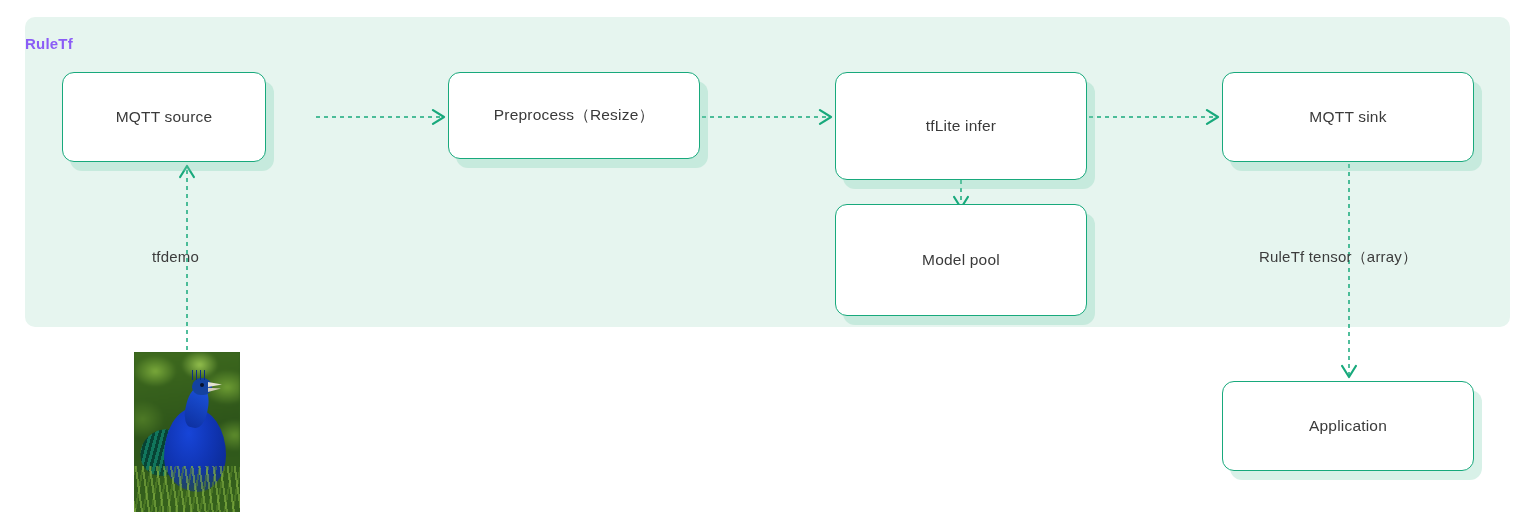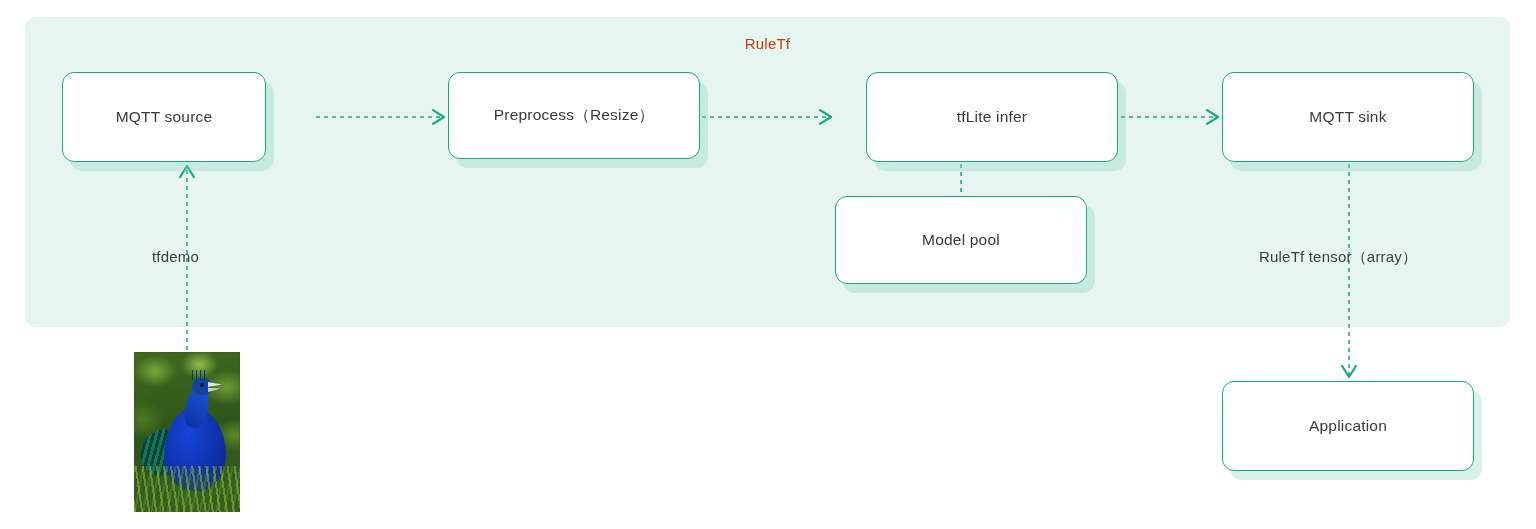--- a/index.html
+++ b/index.html
@@ -26,47 +26,47 @@
     width: 1485px;
     height: 310px;
     background: #e6f5ef;
     border-radius: 10px;
   }
   .panel-title {
     position: absolute;
     left: 0;
     top: 18px;
     width: 100%;
-    text-align: center;
     font-size: 15px;
-    color: #c2410c;
+    color: #8b5cf6;
     letter-spacing: .2px;
+    font-weight: bold;
   }
 
   
   .node {
     position: absolute;
     box-sizing: border-box;
     background: #ffffff;
     border: 1.6px solid #18a97c;
     border-radius: 12px;
     display: flex;
     align-items: center;
     justify-content: center;
     color: #3a3a3a;
     font-size: 15.5px;
     letter-spacing: .2px;
     box-shadow: 8px 9px 0 0 rgba(125, 208, 178, 0.30);
   }
 
   .n-mqtt-source { left: 62px;   top: 72px;  width: 204px; height: 90px; }
   .n-preprocess  { left: 448px;  top: 72px;  width: 252px; height: 87px; }
-  .n-tflite      { left: 835px;  top: 72px;  width: 252px; height: 90px; margin-left: 31px; }
+  .n-tflite      { left: 835px;  top: 72px;  width: 252px; height: 108px; }
   .n-mqtt-sink   { left: 1222px; top: 72px;  width: 252px; height: 90px; }
-  .n-modelpool   { left: 835px;  top: 196px; width: 252px; height: 88px; }
+  .n-modelpool   { left: 835px;  top: 204px; width: 252px; height: 112px; }
   .n-application { left: 1222px; top: 381px; width: 252px; height: 90px; text-align: right; }
 
   
   .wires {
     position: absolute;
     left: 0; top: 0;
     width: 1536px;
     height: 529px;
     pointer-events: none;
   }

